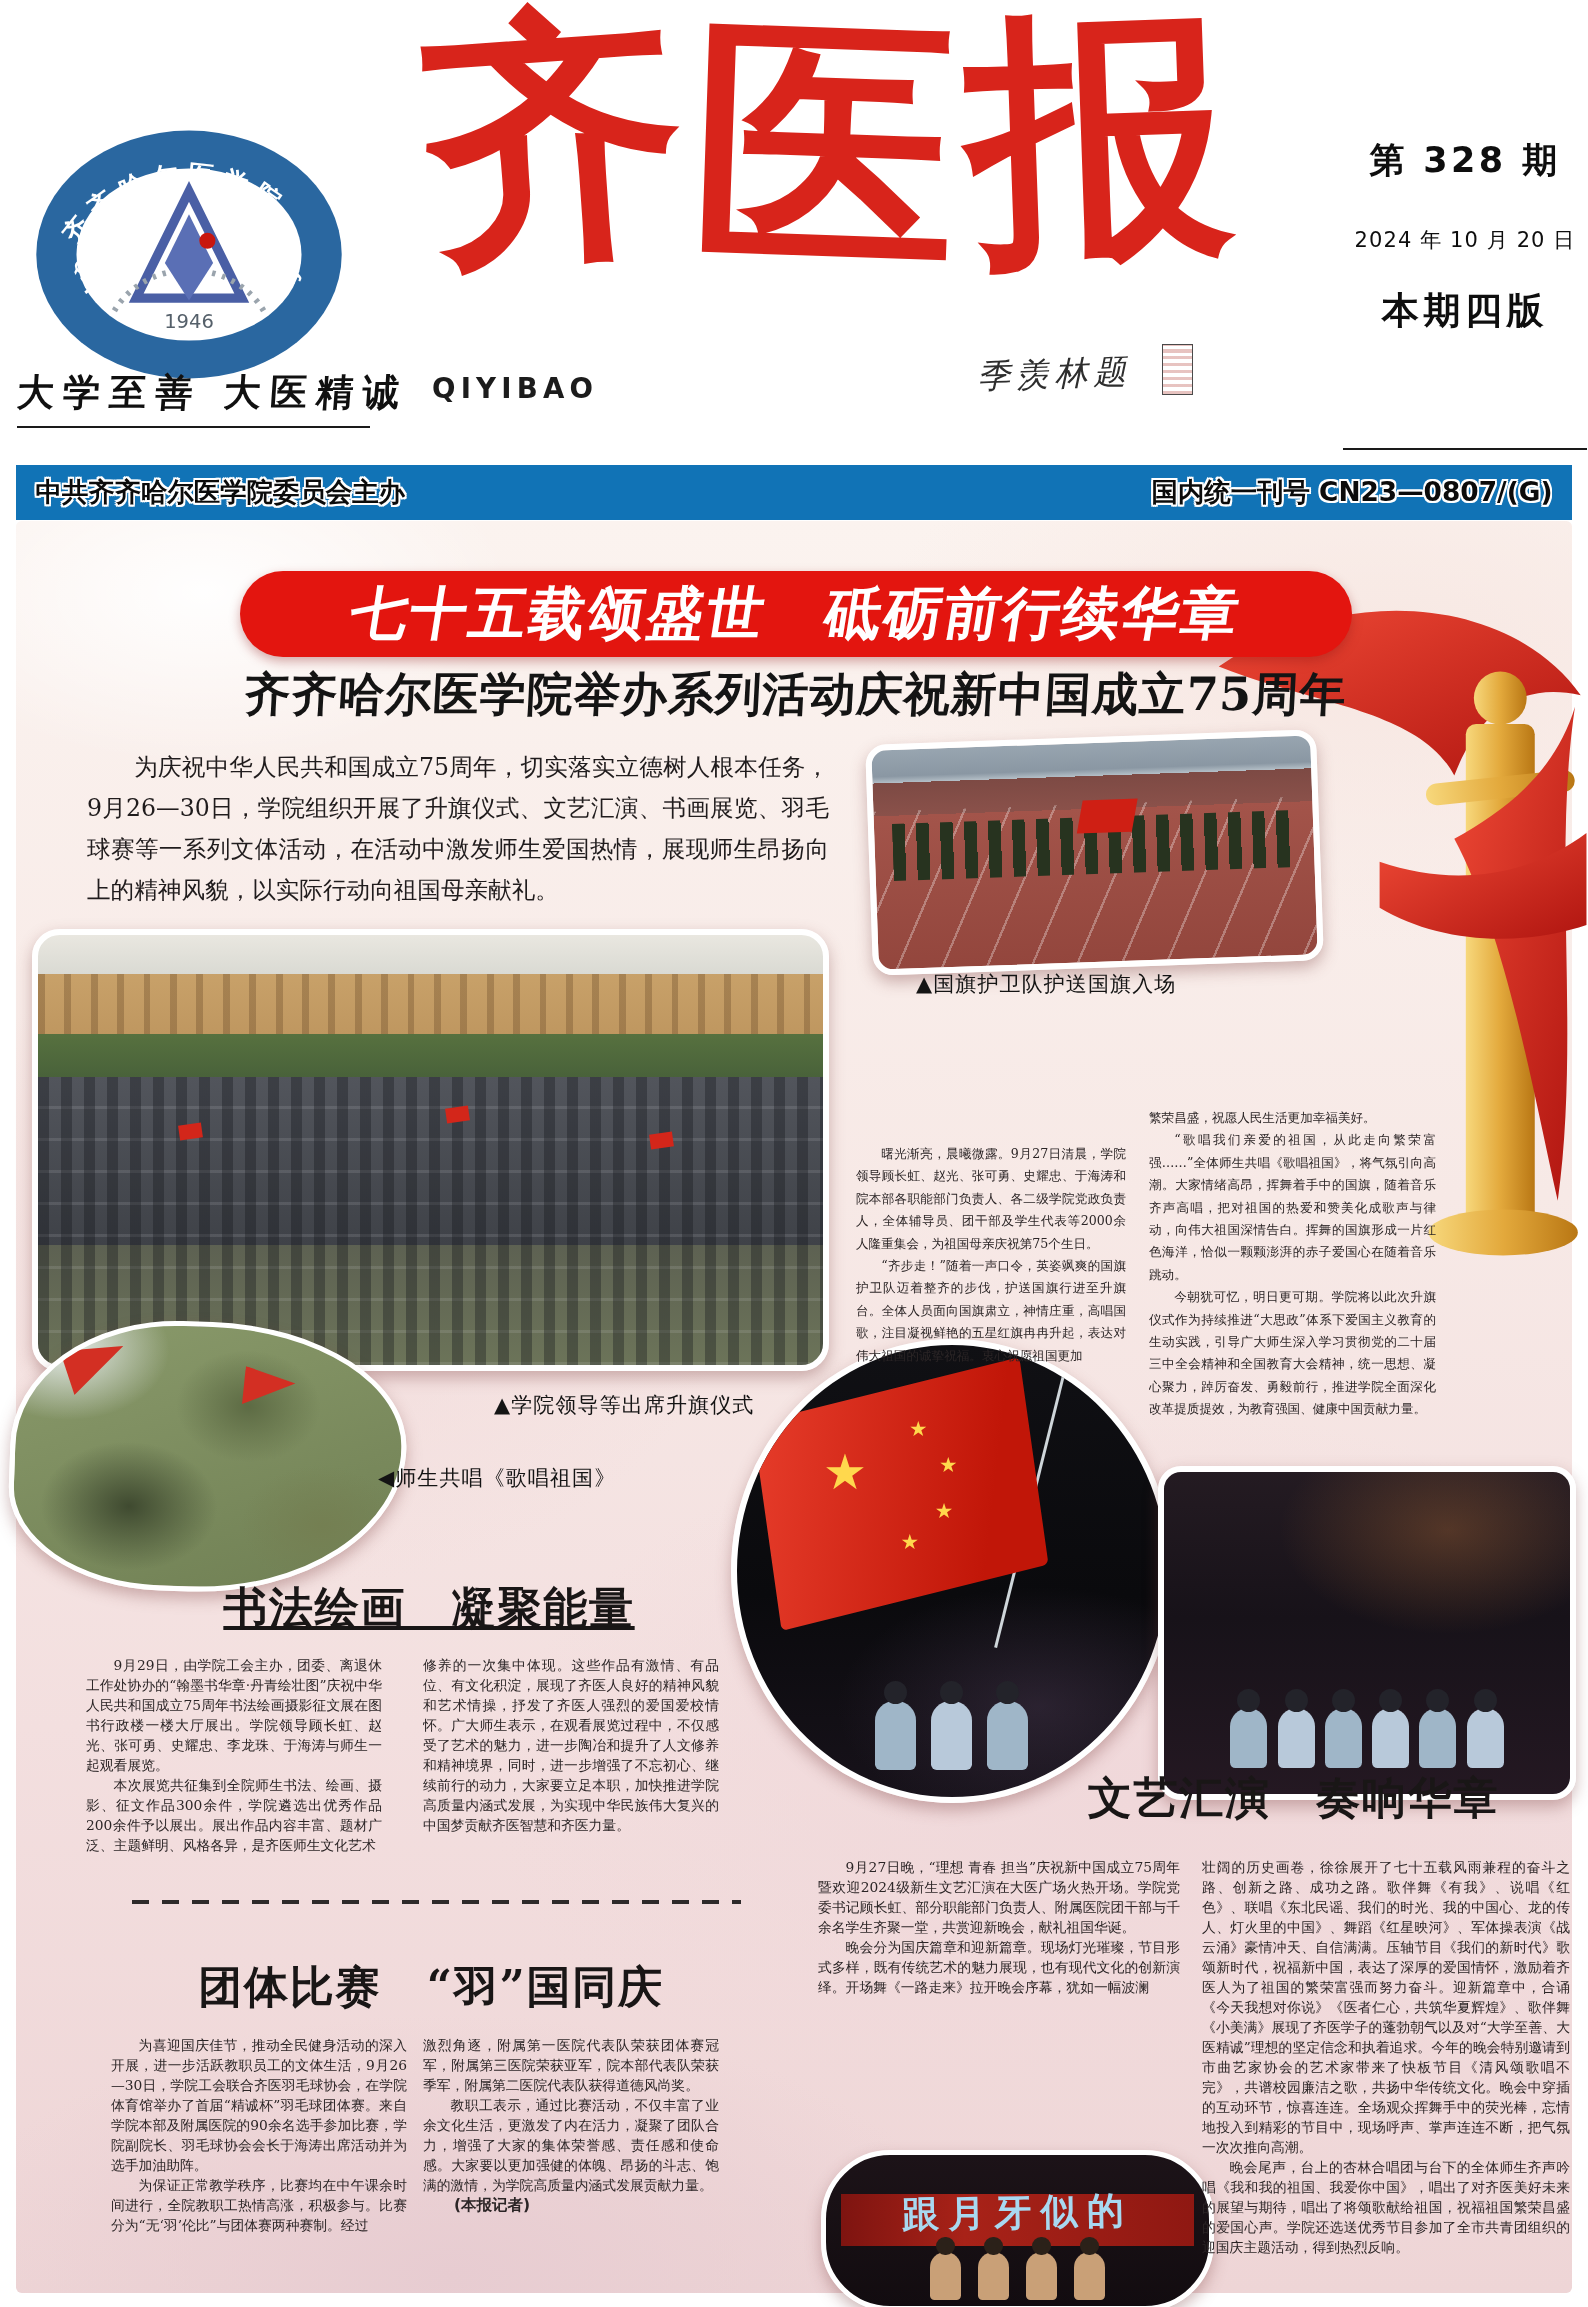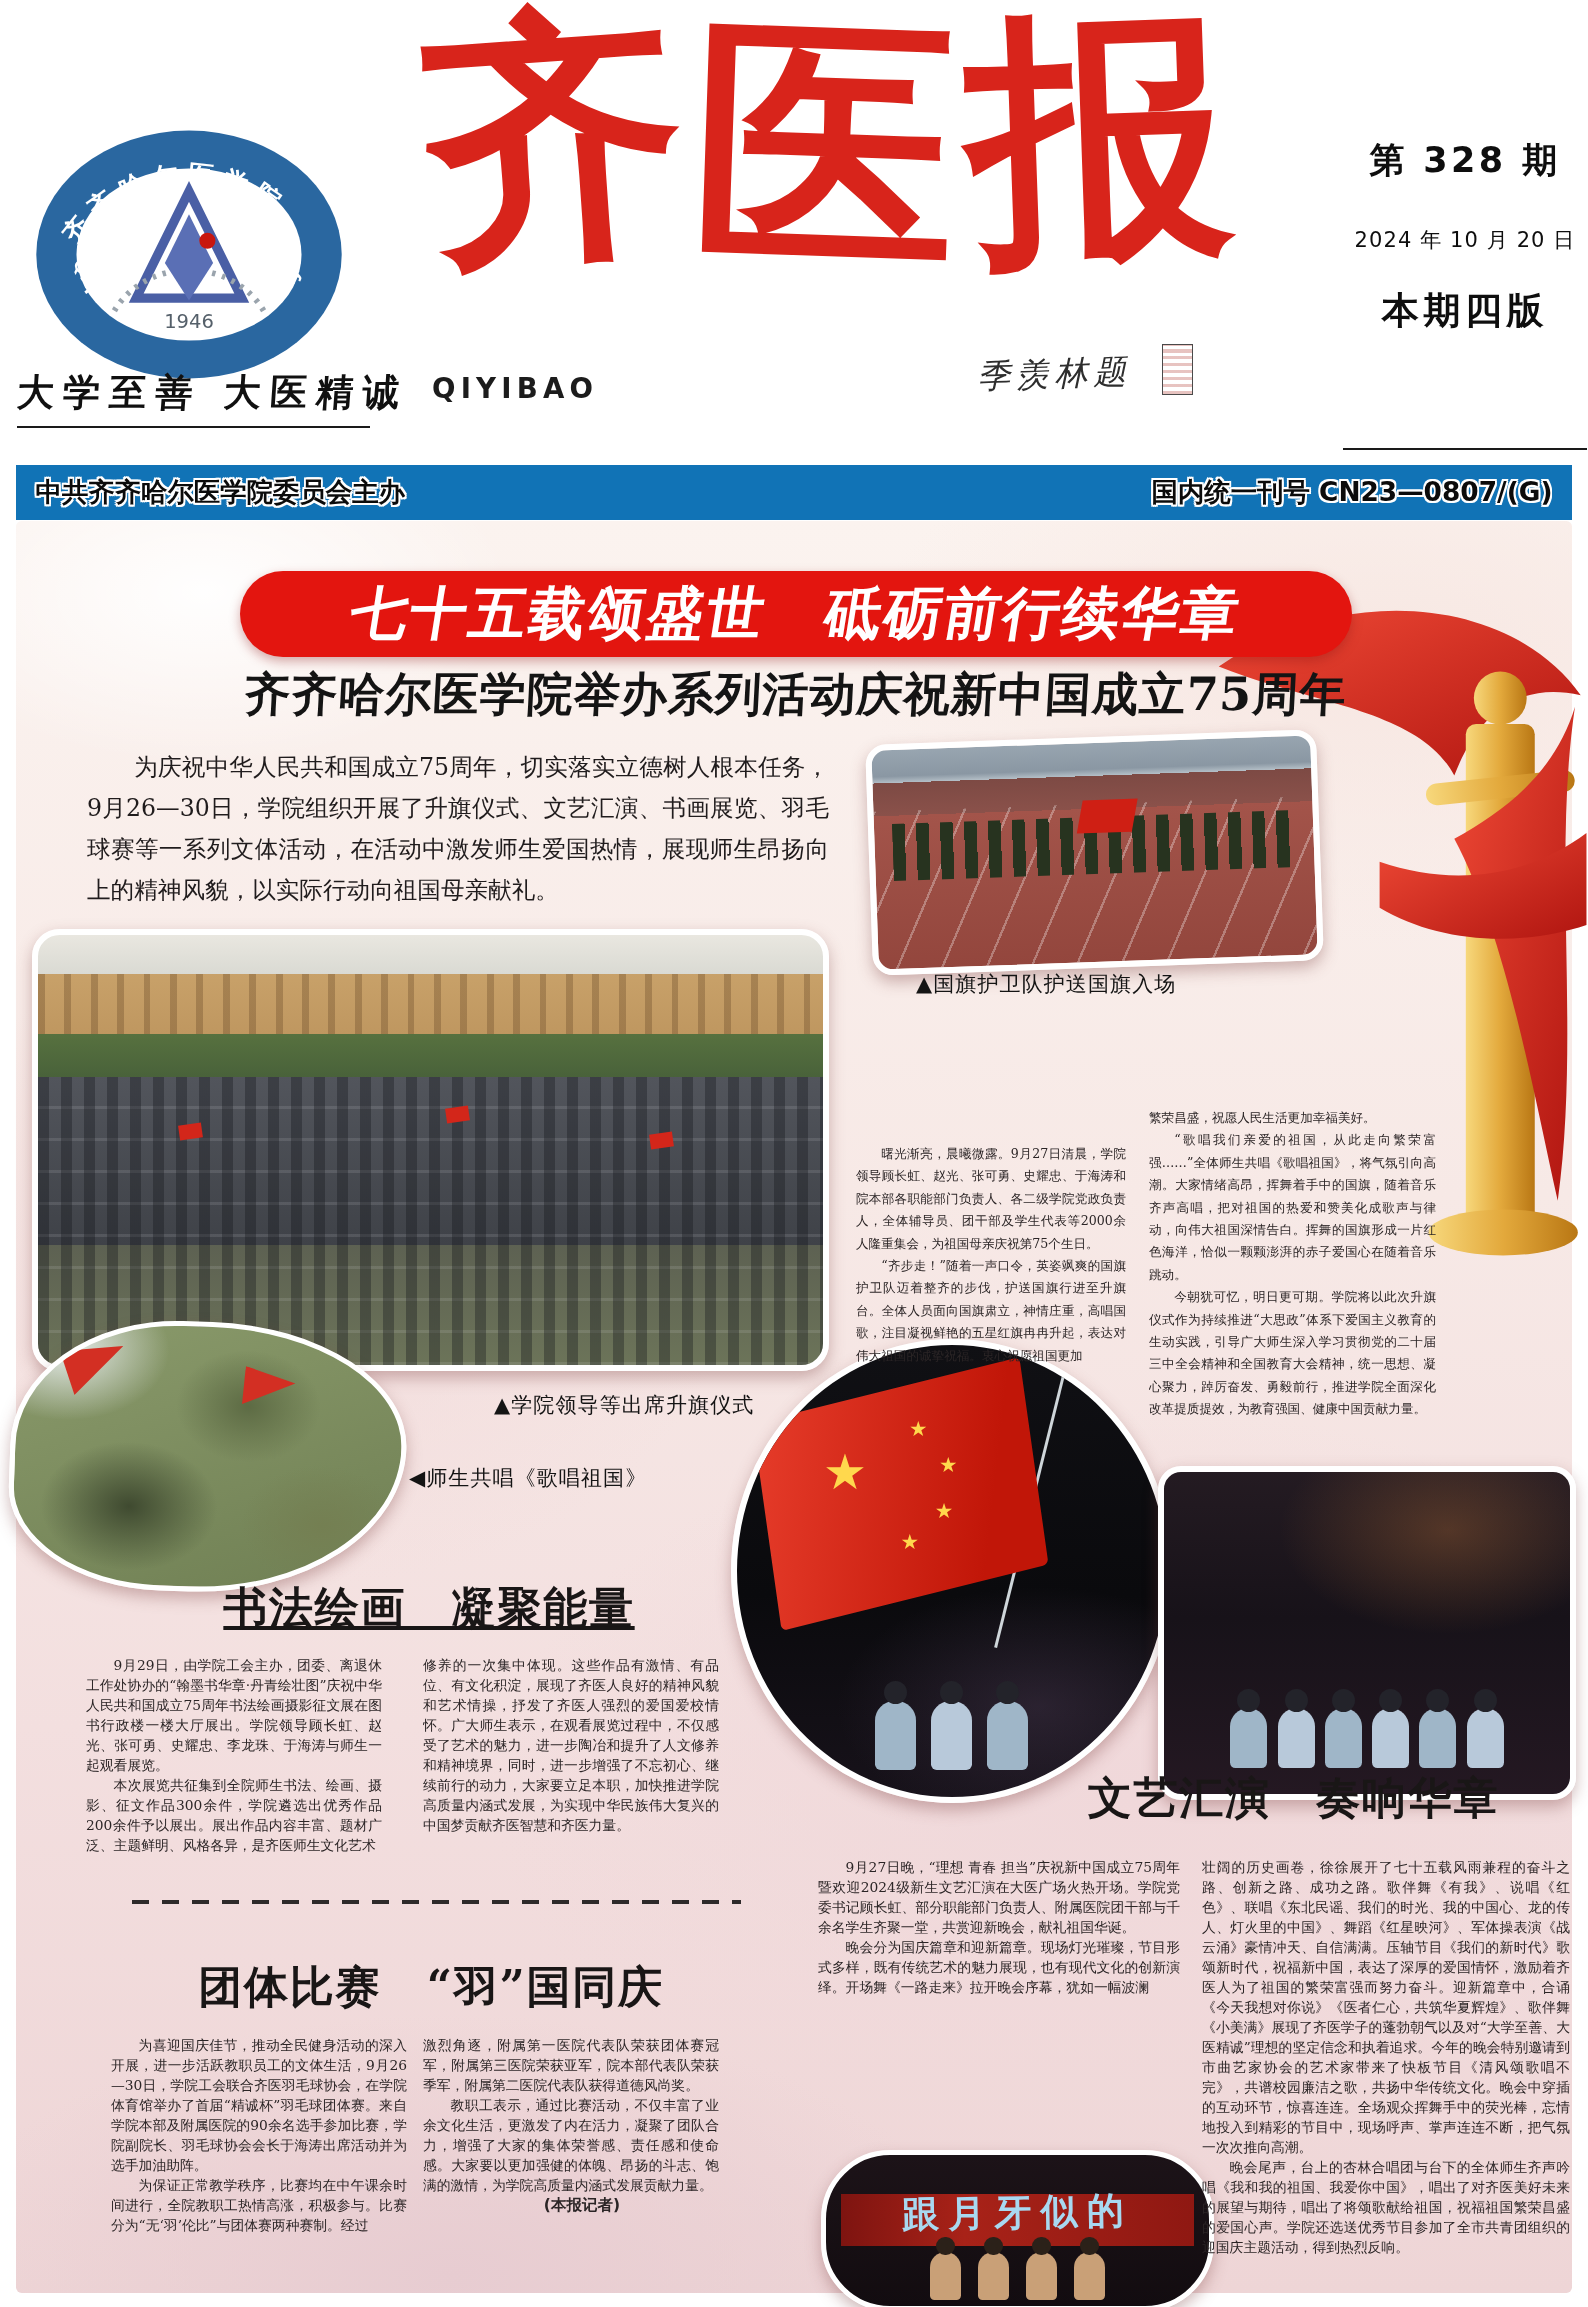--- a/index.html
+++ b/index.html
@@ -60,21 +60,21 @@
 
   
   .sec-title{position:absolute;text-align:center;font-size:44px;font-weight:900;color:#191616;
              letter-spacing:1.7px;z-index:4;white-space:nowrap;}
   .col{position:absolute;text-align:justify;color:#2b2526;z-index:4;overflow:hidden;}
   .col p{margin:0;text-indent:2em;}
   .col p.cont{text-indent:0;}
   .s1{font-size:12.6px;line-height:22.4px;}
   .s23{font-size:13.8px;line-height:20px;}
   .s4{font-size:13.8px;line-height:20px;}
-  .byline{margin-top:8px;text-align:center;font-family:"DejaVu Sans",sans-serif;font-weight:bold;
+  .byline{margin-top:8px;text-align:left;font-family:"DejaVu Sans",sans-serif;font-weight:bold;
           font-size:15.5px;text-indent:0;padding-right:9.2px;}
   .dash-sep{position:absolute;left:132px;top:1900px;width:609px;height:4px;z-index:4;
             background:repeating-linear-gradient(90deg,#2e2a2a 0 17px,rgba(0,0,0,0) 17px 30px);}
 
   
   .cap{position:absolute;font-size:21px;color:#141414;letter-spacing:1.1px;z-index:5;white-space:nowrap;}
 
   
   .photo{position:absolute;border:6.9px solid #ffffff;box-shadow:0 6.9px 15px rgba(120,60,60,.35);
          overflow:hidden;z-index:3;}
@@ -246,21 +246,21 @@
     <span class="fb1"></span>
     <span class="fb2"></span>
     <span class="fb3"></span>
   </div>
   <div class="cap" style="left:494px;top:1391px;">▲学院领导等出席升旗仪式</div>
 
   <div class="photo ph-c">
     <span class="fc1"></span>
     <span class="fc2"></span>
   </div>
-  <div class="cap" style="left:409px;top:1464px;">◀师生共唱《歌唱祖国》</div>
+  <div class="cap" style="left:378px;top:1464px;">◀师生共唱《歌唱祖国》</div>
 
   <div class="photo ph-d">
     <div class="pole"></div>
     <div class="big-flag"></div>
     <span class="star st1">★</span>
     <span class="star st2">★</span>
     <span class="star st3">★</span>
     <span class="star st4">★</span>
     <span class="star st5">★</span>
     <div class="figs">

